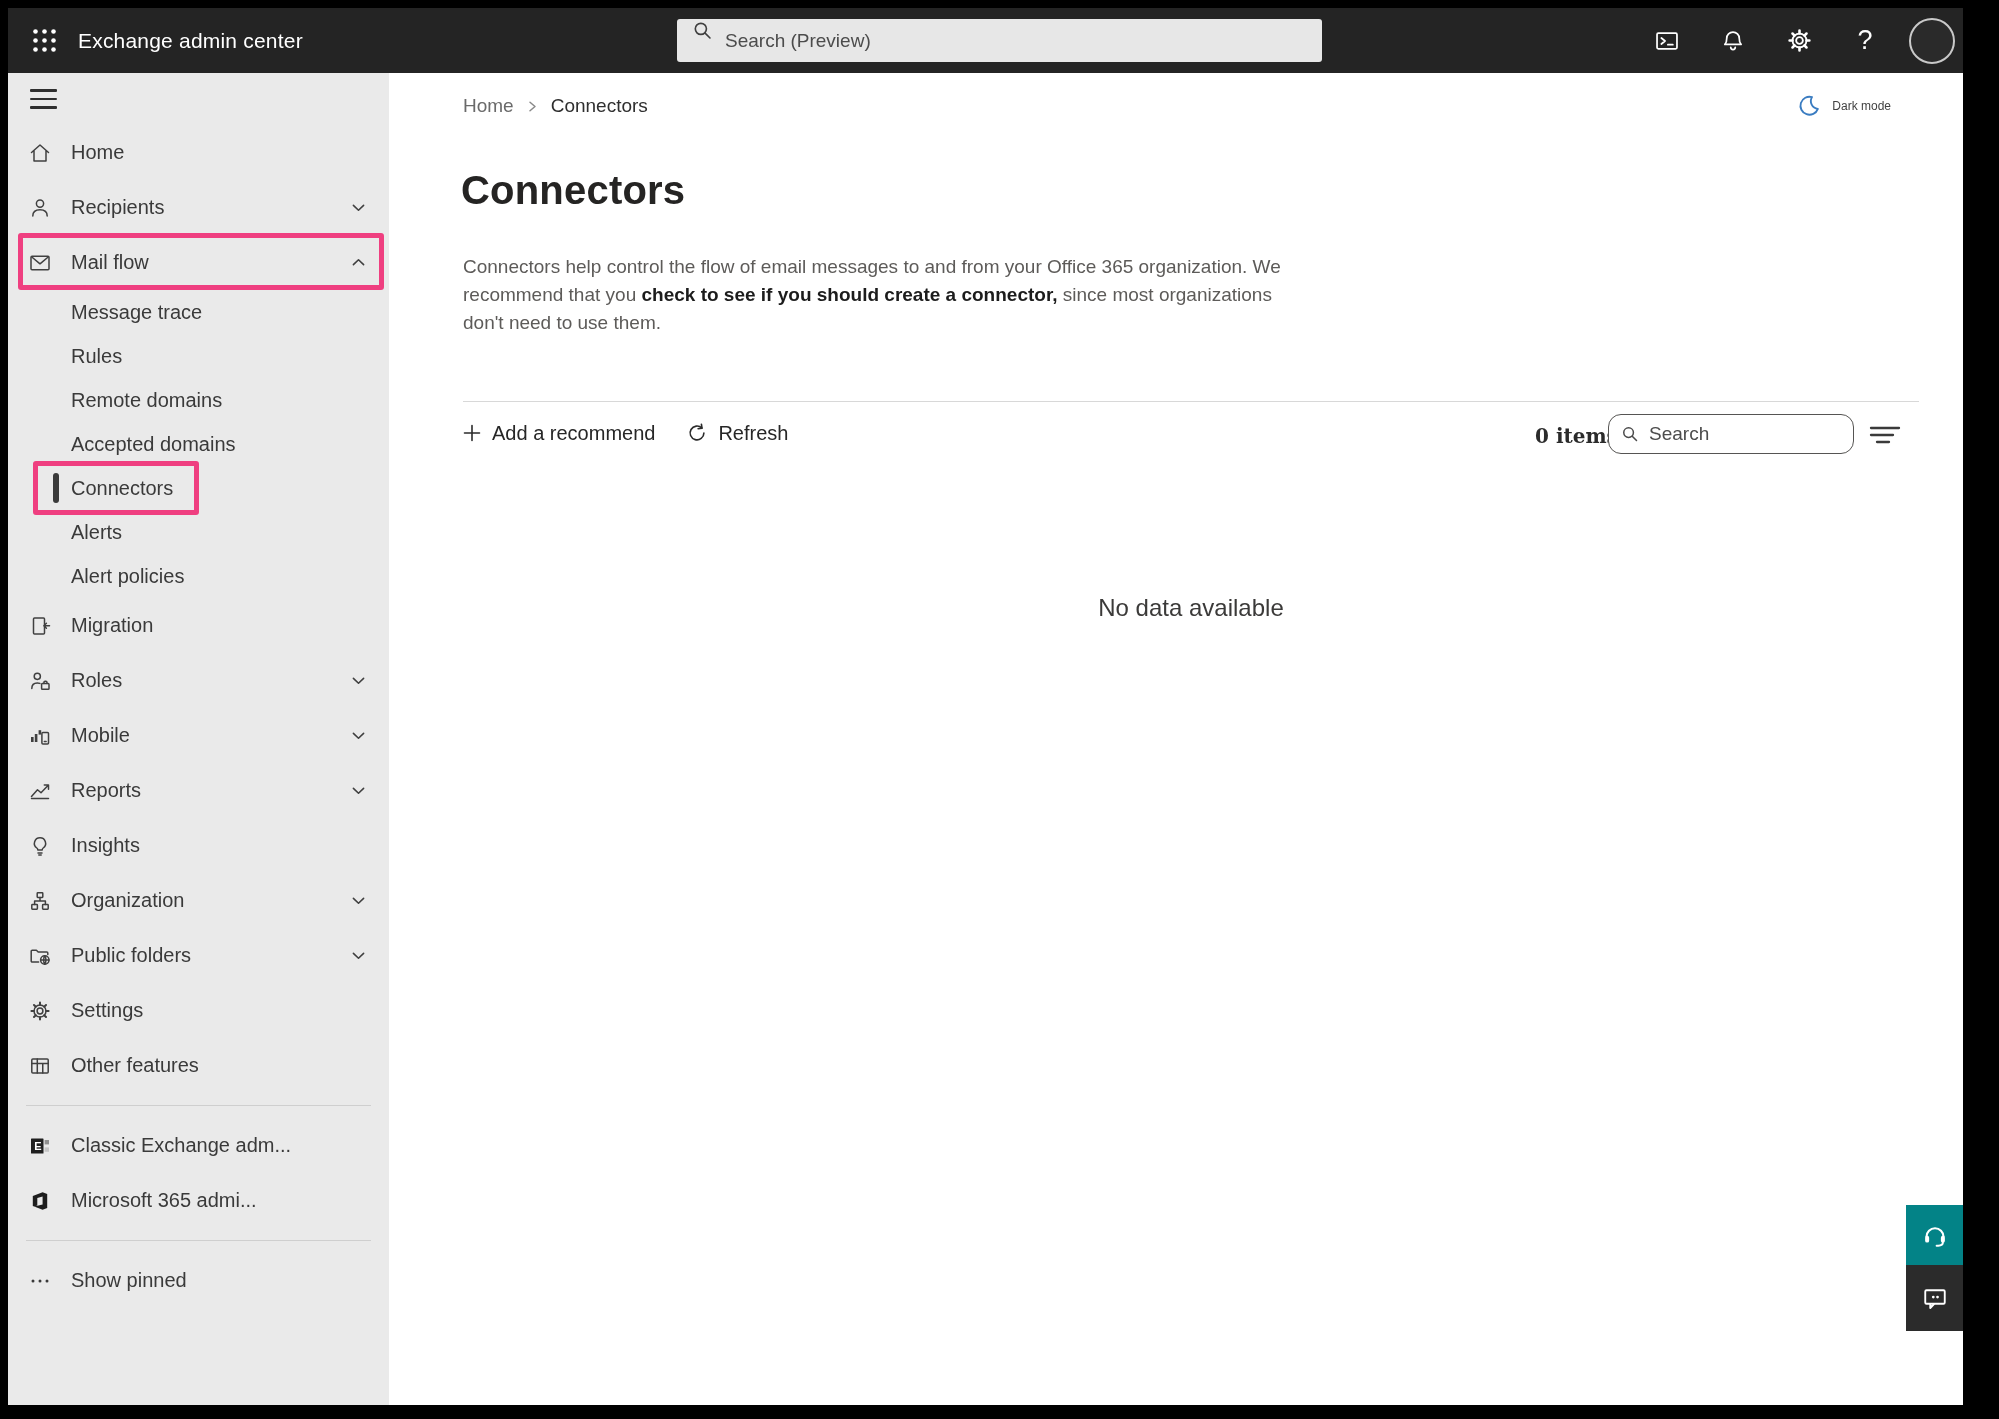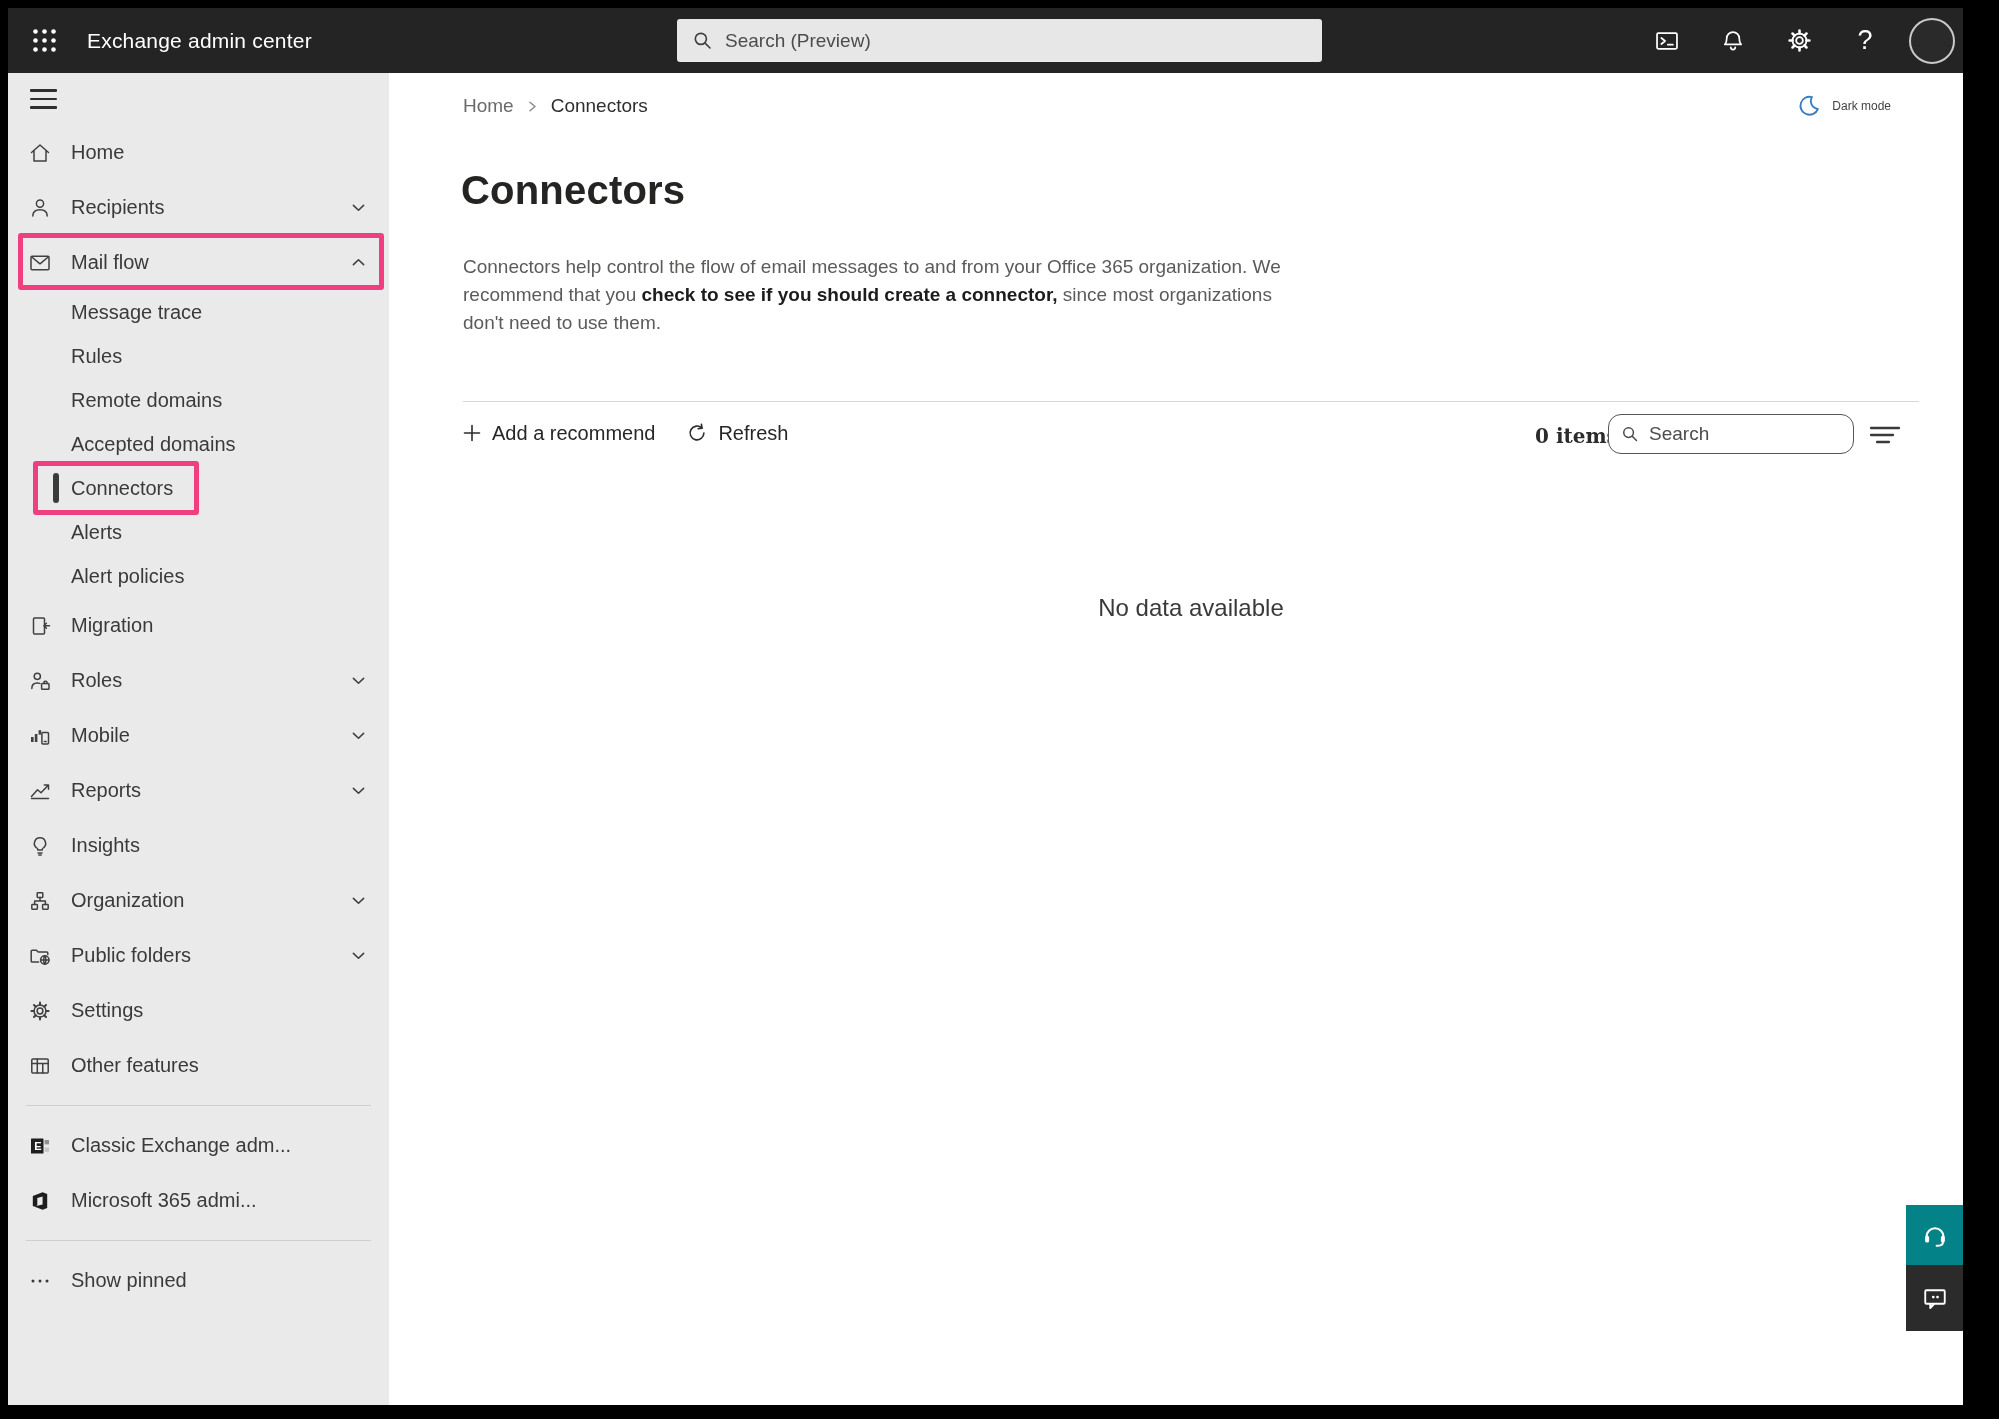--- a/index.html
+++ b/index.html
@@ -4,22 +4,22 @@
 <style>
   * { margin:0; padding:0; box-sizing:border-box; }
   html,body { width:1999px; height:1419px; }
   body { background:#000; font-family:"Liberation Sans", sans-serif; position:relative; overflow:hidden; }
 
   .screen { position:absolute; left:8px; top:8px; width:1955px; height:1397px; background:#fff; display:flex; flex-direction:column; overflow:hidden; }
 
   
   .topbar { flex:0 0 65px; height:65px; background:var(--topbar_bg,#242424); position:relative; display:flex; align-items:center; z-index:5; }
   .waffle { margin-left:14px; width:44px; height:44px; background:transparent; border:none; display:flex; align-items:center; justify-content:center; cursor:pointer; }
-  .app-title { color:#fff; font-size:21px; margin-left:21px; letter-spacing:.2px; white-space:nowrap; }
-  .topbar-search { position:absolute; left:669px; top:11px; width:645px; height:43px; background:#e7e7e7; border-radius:3px; display:flex; align-items:center; padding:0 14px; gap:11px; }
+  .app-title { color:#fff; font-size:21px; margin-left:12px; letter-spacing:.2px; white-space:nowrap; }
+  .topbar-search { position:absolute; left:669px; top:11px; width:645px; height:43px; background:#e7e7e7; border-radius:3px; display:flex; padding:0 14px; gap:11px; }
   .topbar-search input { flex:1; border:none; background:transparent; outline:none; font-size:19px; color:#3f3f3f; font-family:inherit; }
   input::placeholder { color:#4c4c4c; opacity:1; }
   .topbar-icons { position:absolute; right:8px; top:0; height:65px; display:flex; align-items:center; gap:22px; }
   .tb-btn { width:44px; height:44px; background:transparent; border:none; display:flex; align-items:center; justify-content:center; cursor:pointer; }
   .help-glyph { color:#fff; font-size:27px; font-weight:400; }
   .avatar { width:46px; height:46px; border-radius:50%; border:2px solid #c9c9c9; background:#2a2a2a; cursor:pointer; }
 
   
   .content-row { flex:1; display:flex; min-height:0; }
 

